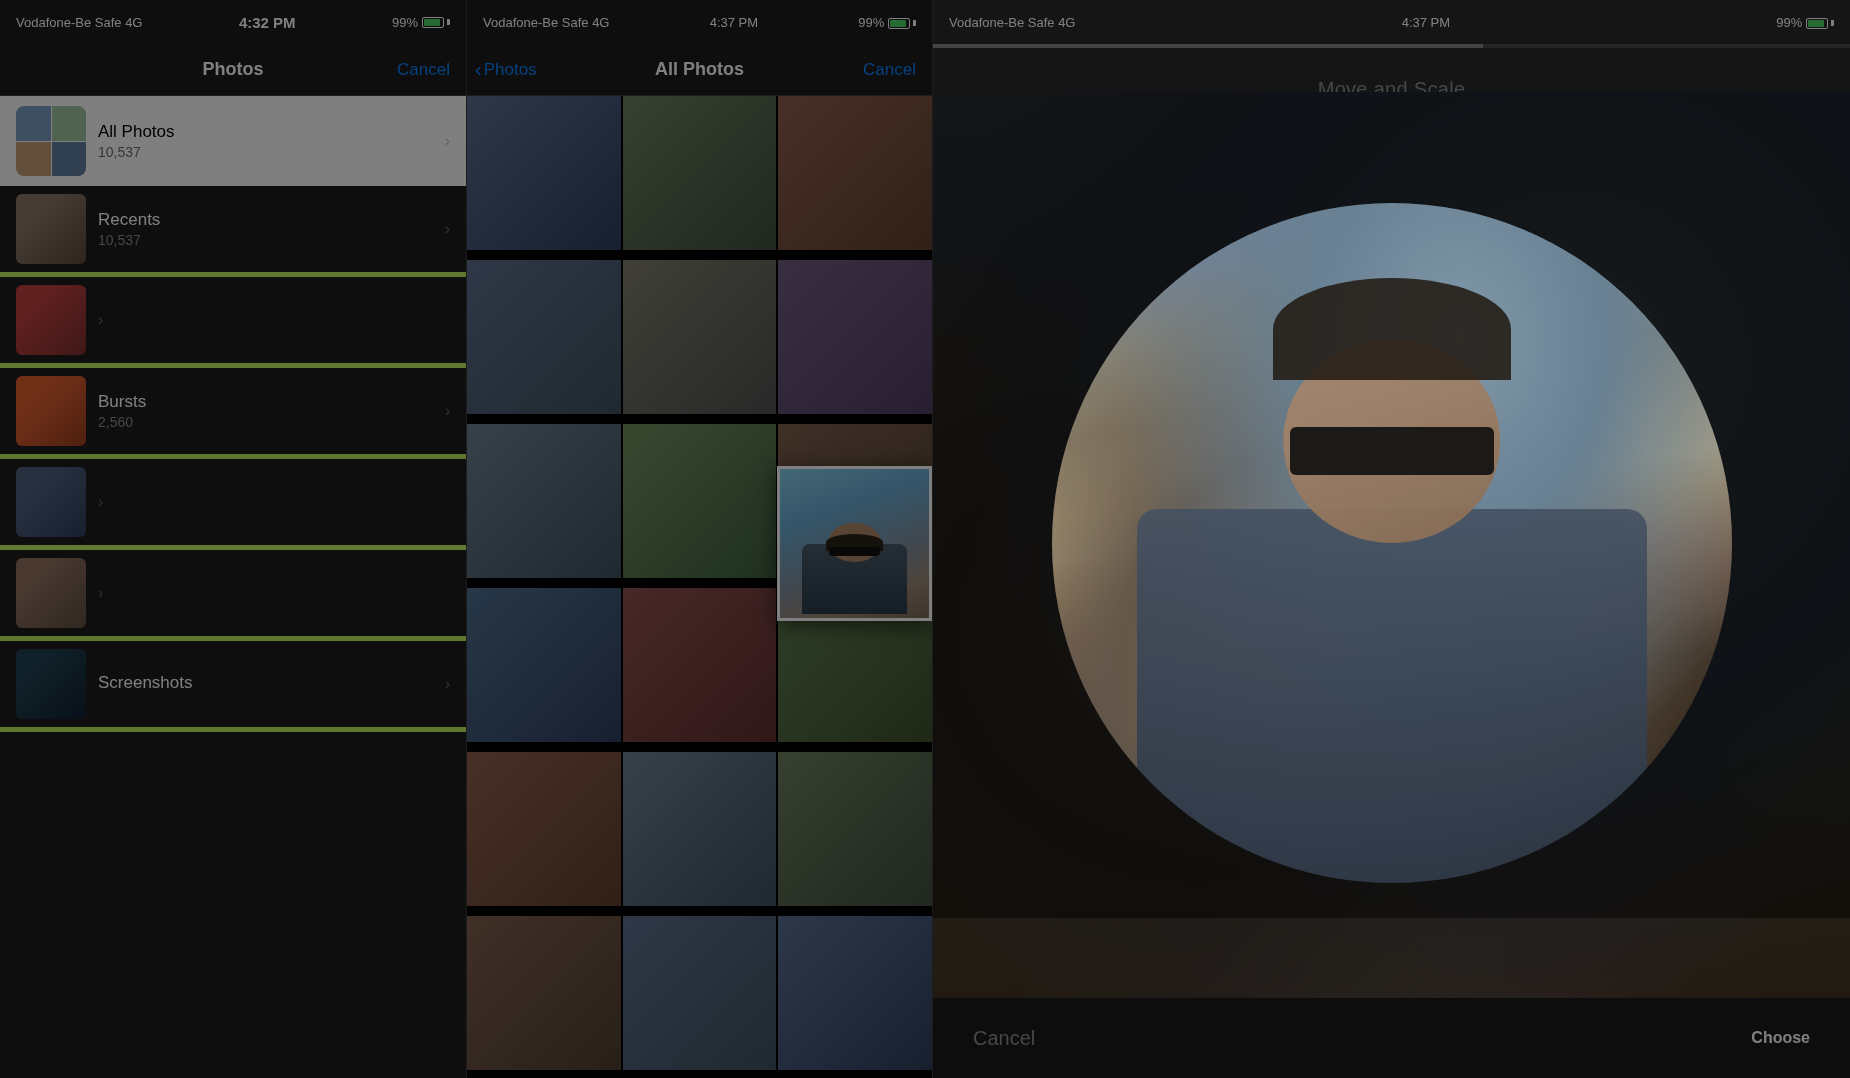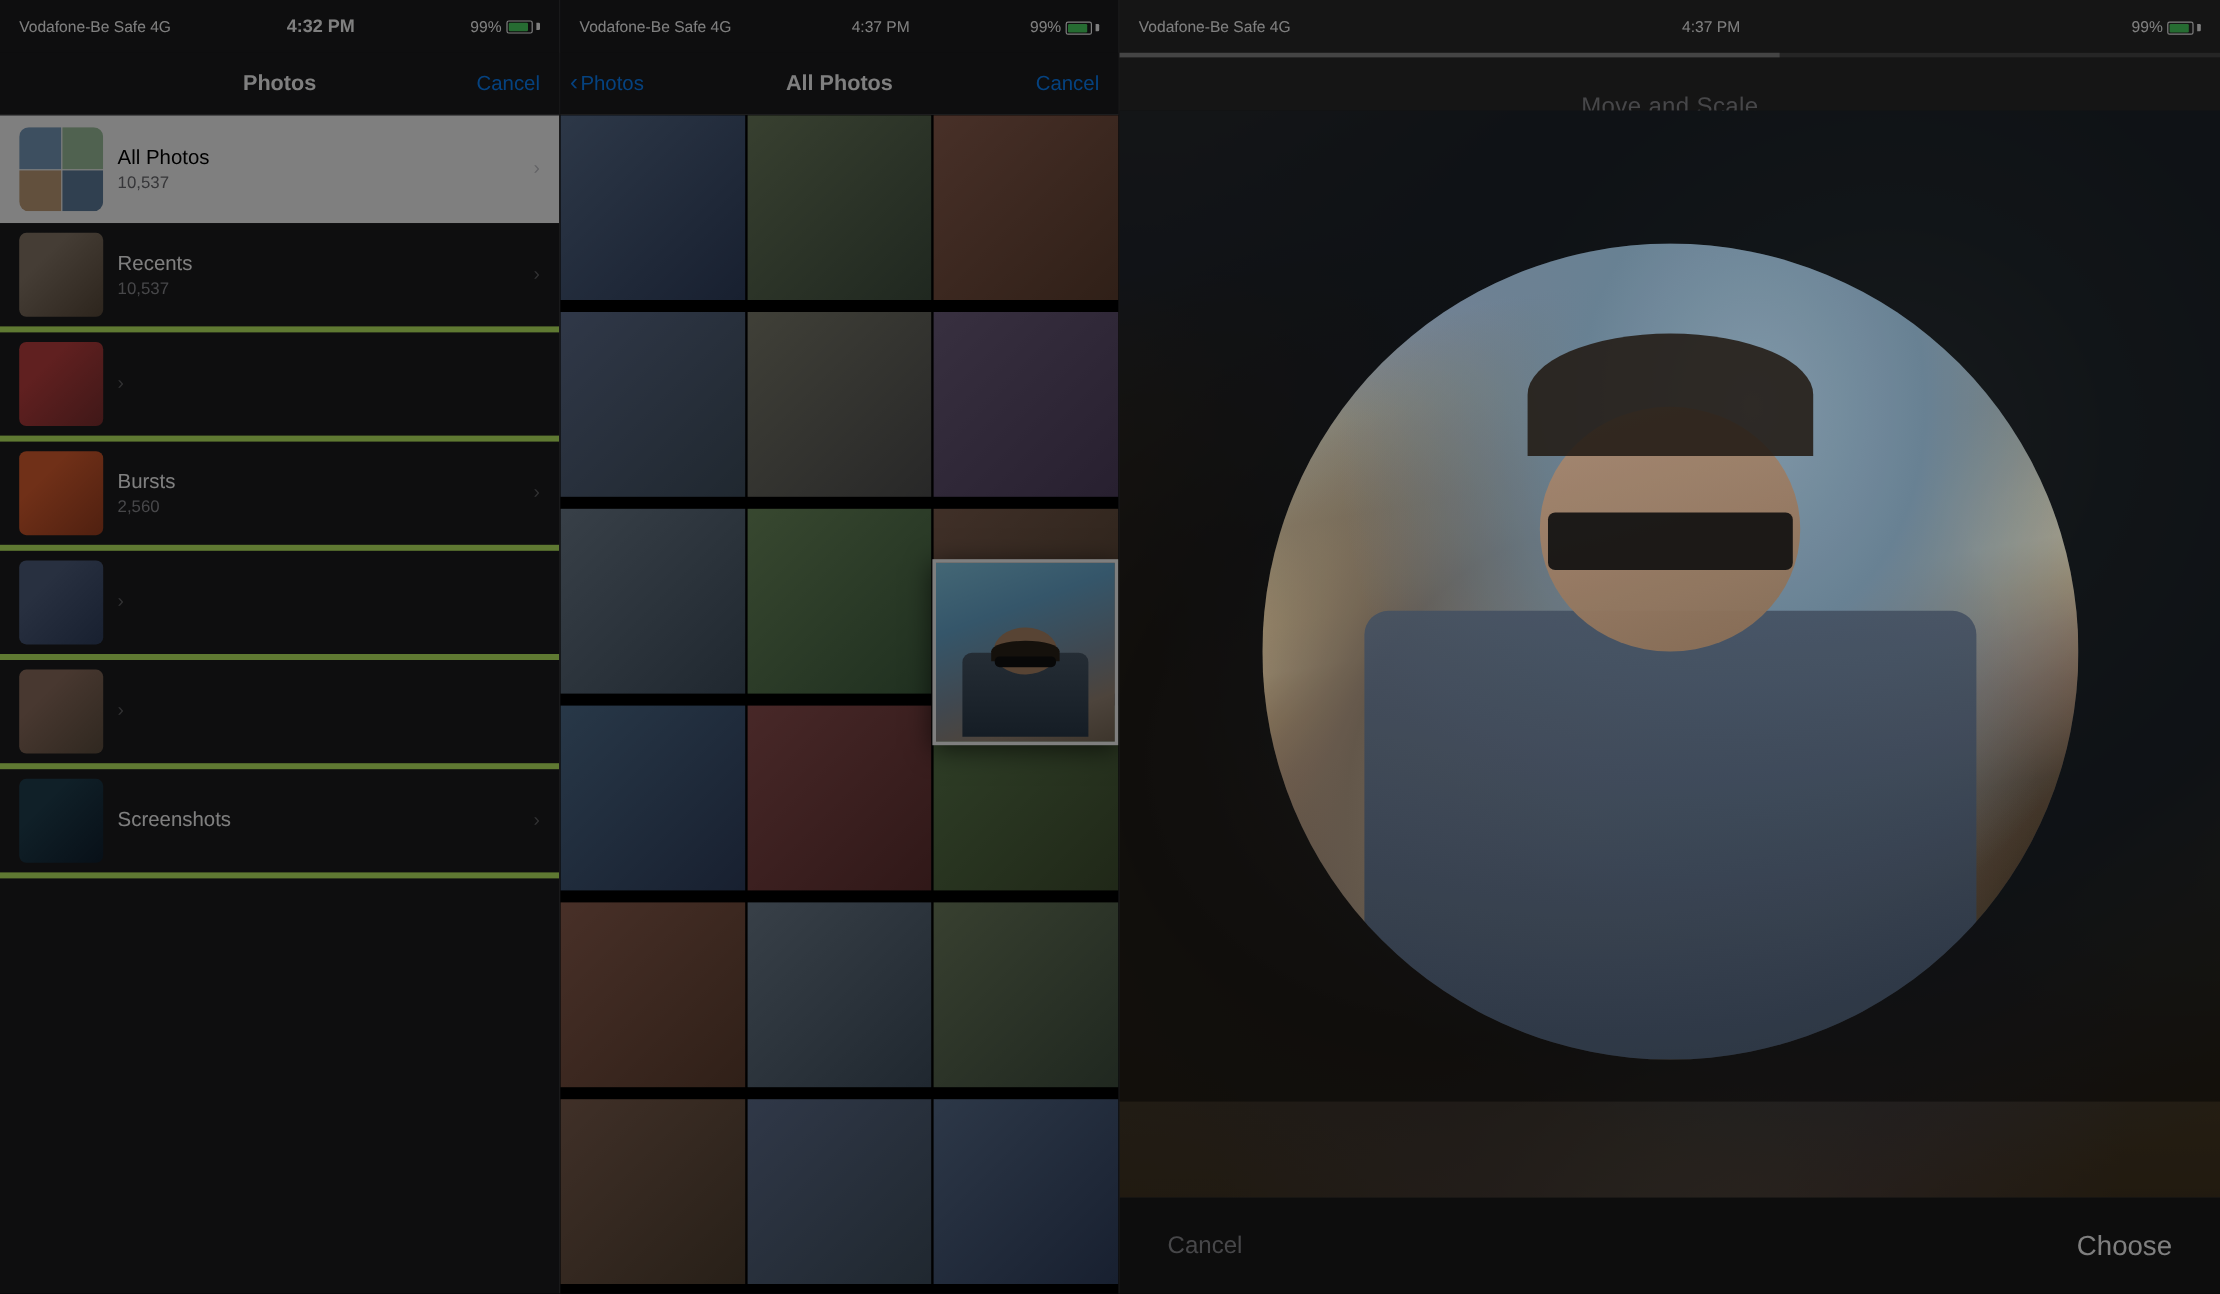--- a/index.html
+++ b/index.html
@@ -350,23 +350,23 @@
       justify-content: space-between;
       padding: 0 40px;
       flex-shrink: 0;
     }
     .bottom-cancel {
       font-size: 20px;
       color: #8e8e93;
       cursor: pointer;
     }
     .bottom-choose {
-      font-size: 23px;
+      font-size: 16px;
       color: #fff;
-      font-weight: 400;
+      font-weight: 700;
       cursor: pointer;
     }
 
     
     .battery-icon {
       display: inline-flex;
       align-items: center;
       gap: 2px;
     }
     .battery-body {

